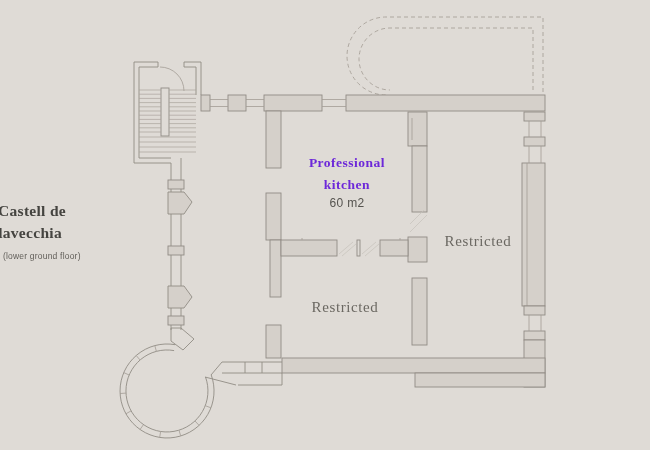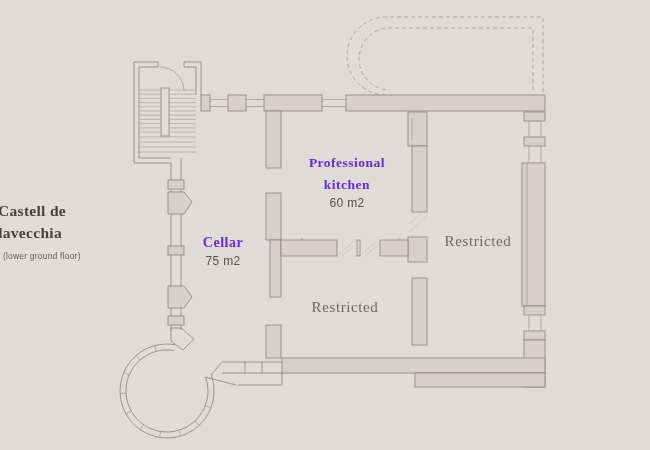--- a/index.html
+++ b/index.html
@@ -146,22 +146,18 @@
       <path class="hatch" d="M339,254 L353,242 M342,256 L356,244 M362,254 L376,242 M365,256 L379,244 M410,232 L427,215 M410,224 L424,210"></path>
     </g>
   </svg>
 
   <div class="room-label" id="lbl-kitchen">
     <div class="room-name">Professional</div>
     <div class="room-name">kitchen</div>
     <div class="room-area">60 m2</div>
   </div>
 
-  <div class="room-label" id="lbl-cellar">
-    <div class="room-name" style="font-size:14px;">Cellar</div>
-    <div class="room-area">75 m2</div>
-  </div>
 
   <div class="room-label restricted" id="lbl-restricted-right">Restricted</div>
 
   <div class="room-label restricted" id="lbl-restricted-lower">Restricted</div>
 
 </div>
 
 </body></html>

